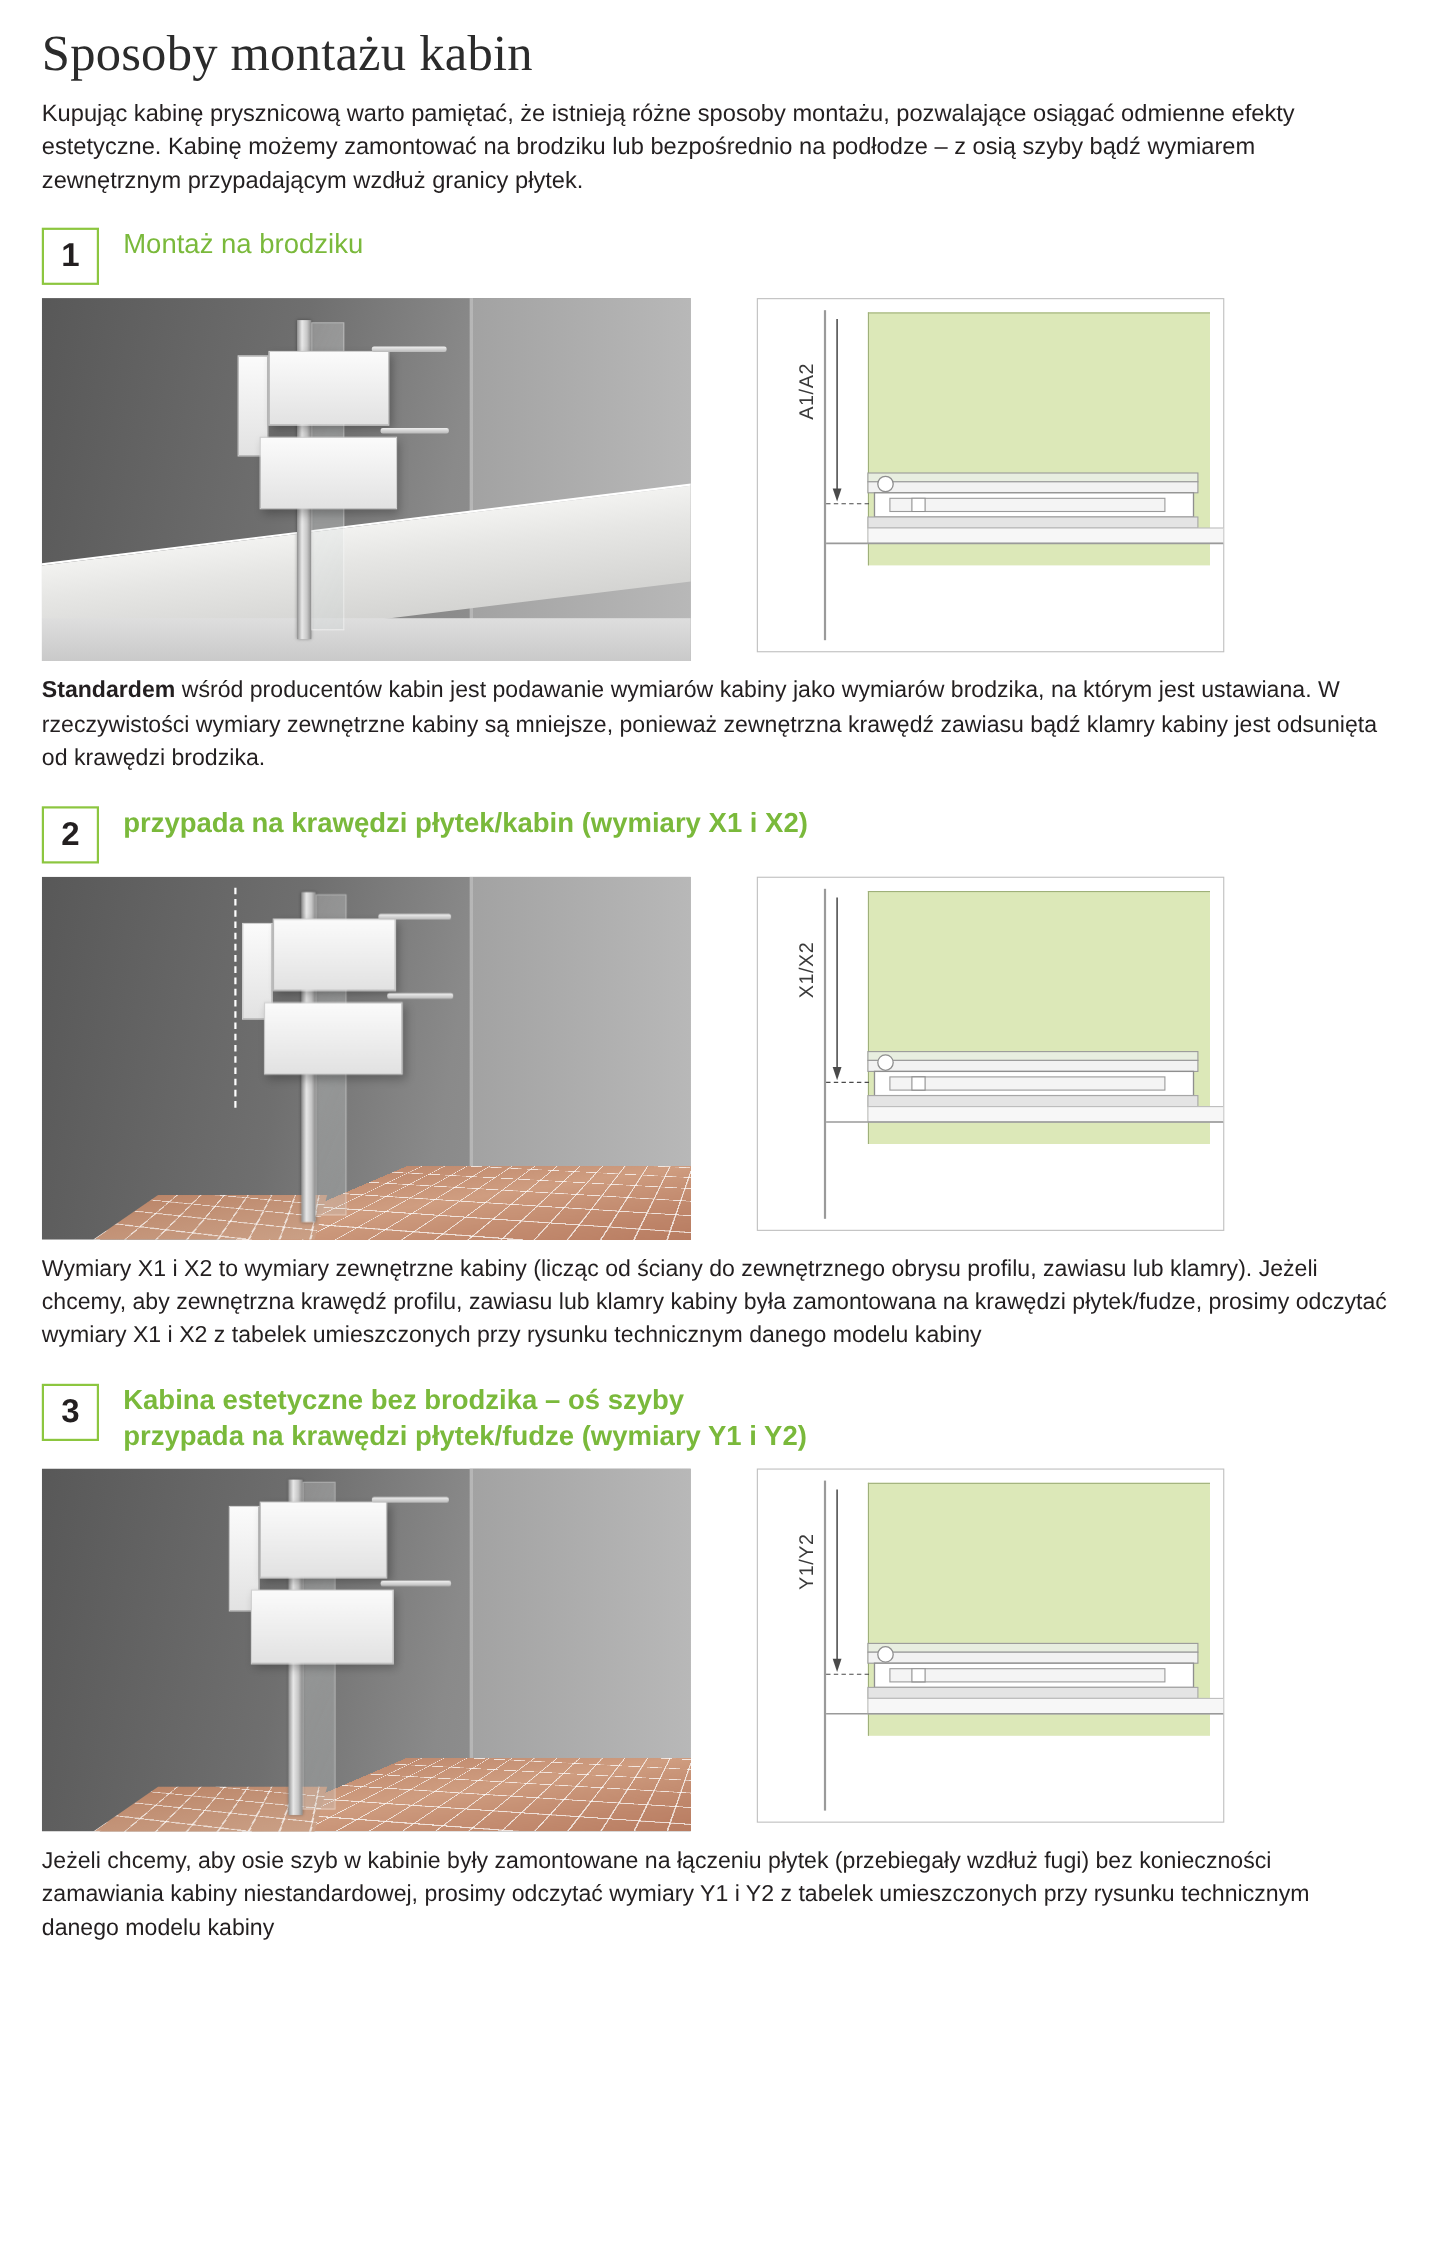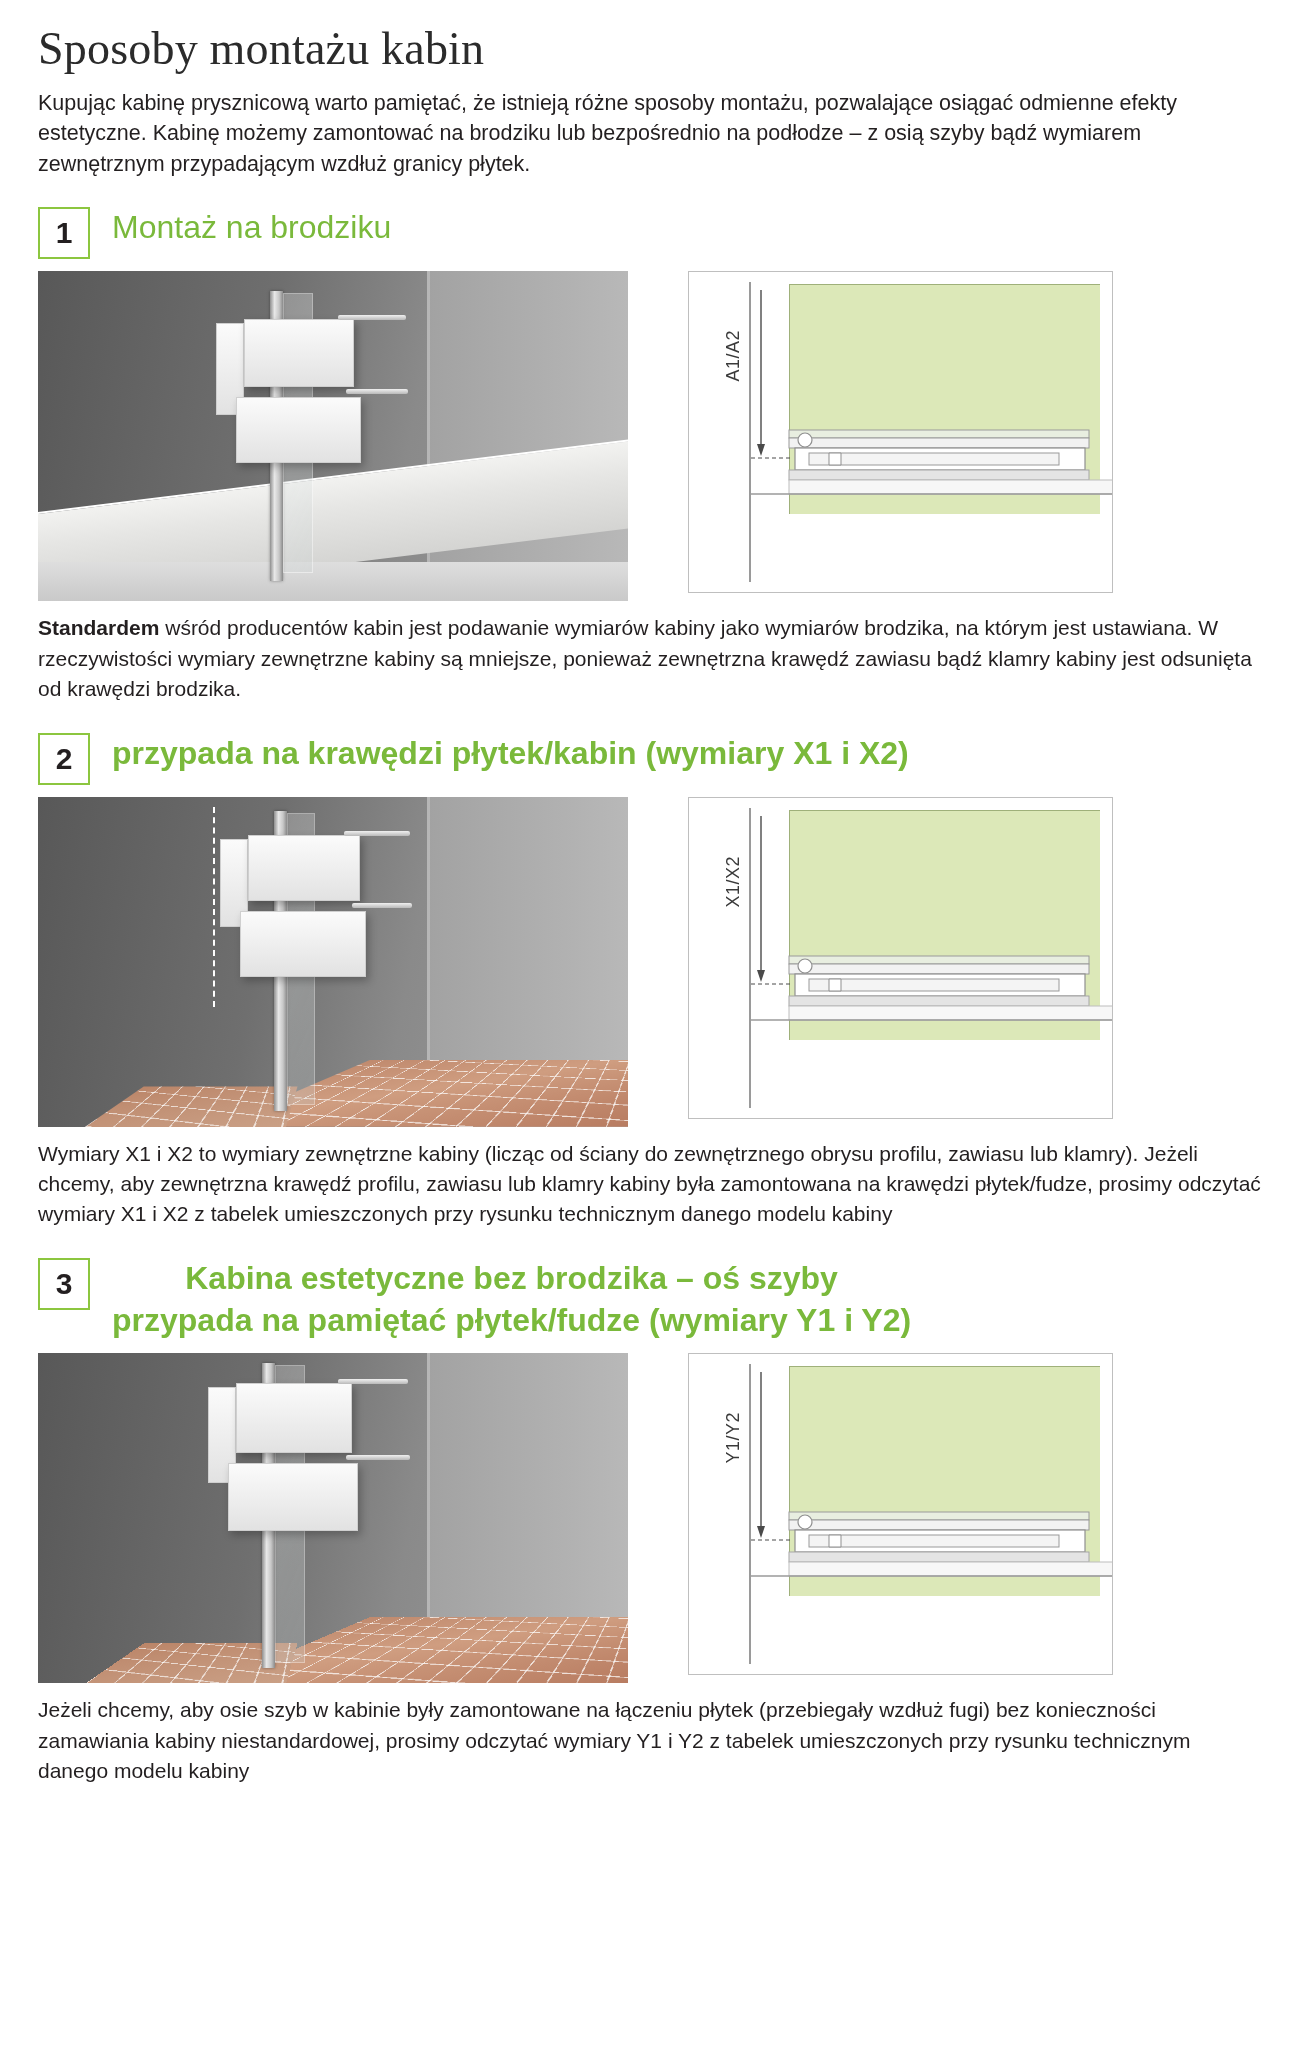--- a/index.html
+++ b/index.html
@@ -53,25 +53,24 @@
     display: flex;
     align-items: center;
     justify-content: center;
     font-size: 30px;
     font-weight: 700;
     color: #231f20;
     line-height: 1;
     margin-top: 2px;
   }
   .step-title {
-    font-size: 32px;
+    font-size: 25px;
     line-height: 1.32;
     color: #7ab93b;
     padding-top: 1px;
-    text-align: center;
   }
   .step-title .l1 { display: block; font-weight: 400; }
   .step-title .l2 { display: block; font-weight: 700; }
   .step-title .l1.bold { font-weight: 700; }
 
   
   .figrow {
     display: flex;
     gap: 60px;
     margin: 10px 0 8px 2px;
@@ -326,21 +325,21 @@
       </svg>
     </div>
   </div>
 
   <p class="para">Wymiary X1 i X2 to wymiary zewnętrzne kabiny (licząc od ściany do zewnętrznego obrysu profilu, zawiasu lub klamry). Jeżeli chcemy, aby zewnętrzna krawędź profilu, zawiasu lub klamry kabiny była zamontowana na krawędzi płytek/fudze, prosimy odczytać wymiary X1 i X2 z tabelek umieszczonych przy rysunku technicznym danego modelu kabiny</p>
 
   <div class="step-head">
     <div class="step-num">3</div>
     <div class="step-title">
       <span class="l1 bold">Kabina estetyczne bez brodzika – oś szyby</span>
-      <span class="l2">przypada na pamiętać płytek/fudze (wymiary Y1 i Y2)</span>
+      <span class="l2">przypada na krawędzi płytek/fudze (wymiary Y1 i Y2)</span>
     </div>
   </div>
 
   <div class="figrow">
     <div class="photo" style="width:590px;height:330px;">
       <div class="wall"></div>
       <div class="wall-right"></div>
       <div class="wall-edge" style="left:66%;"></div>
 
       <div class="tiles"></div>

